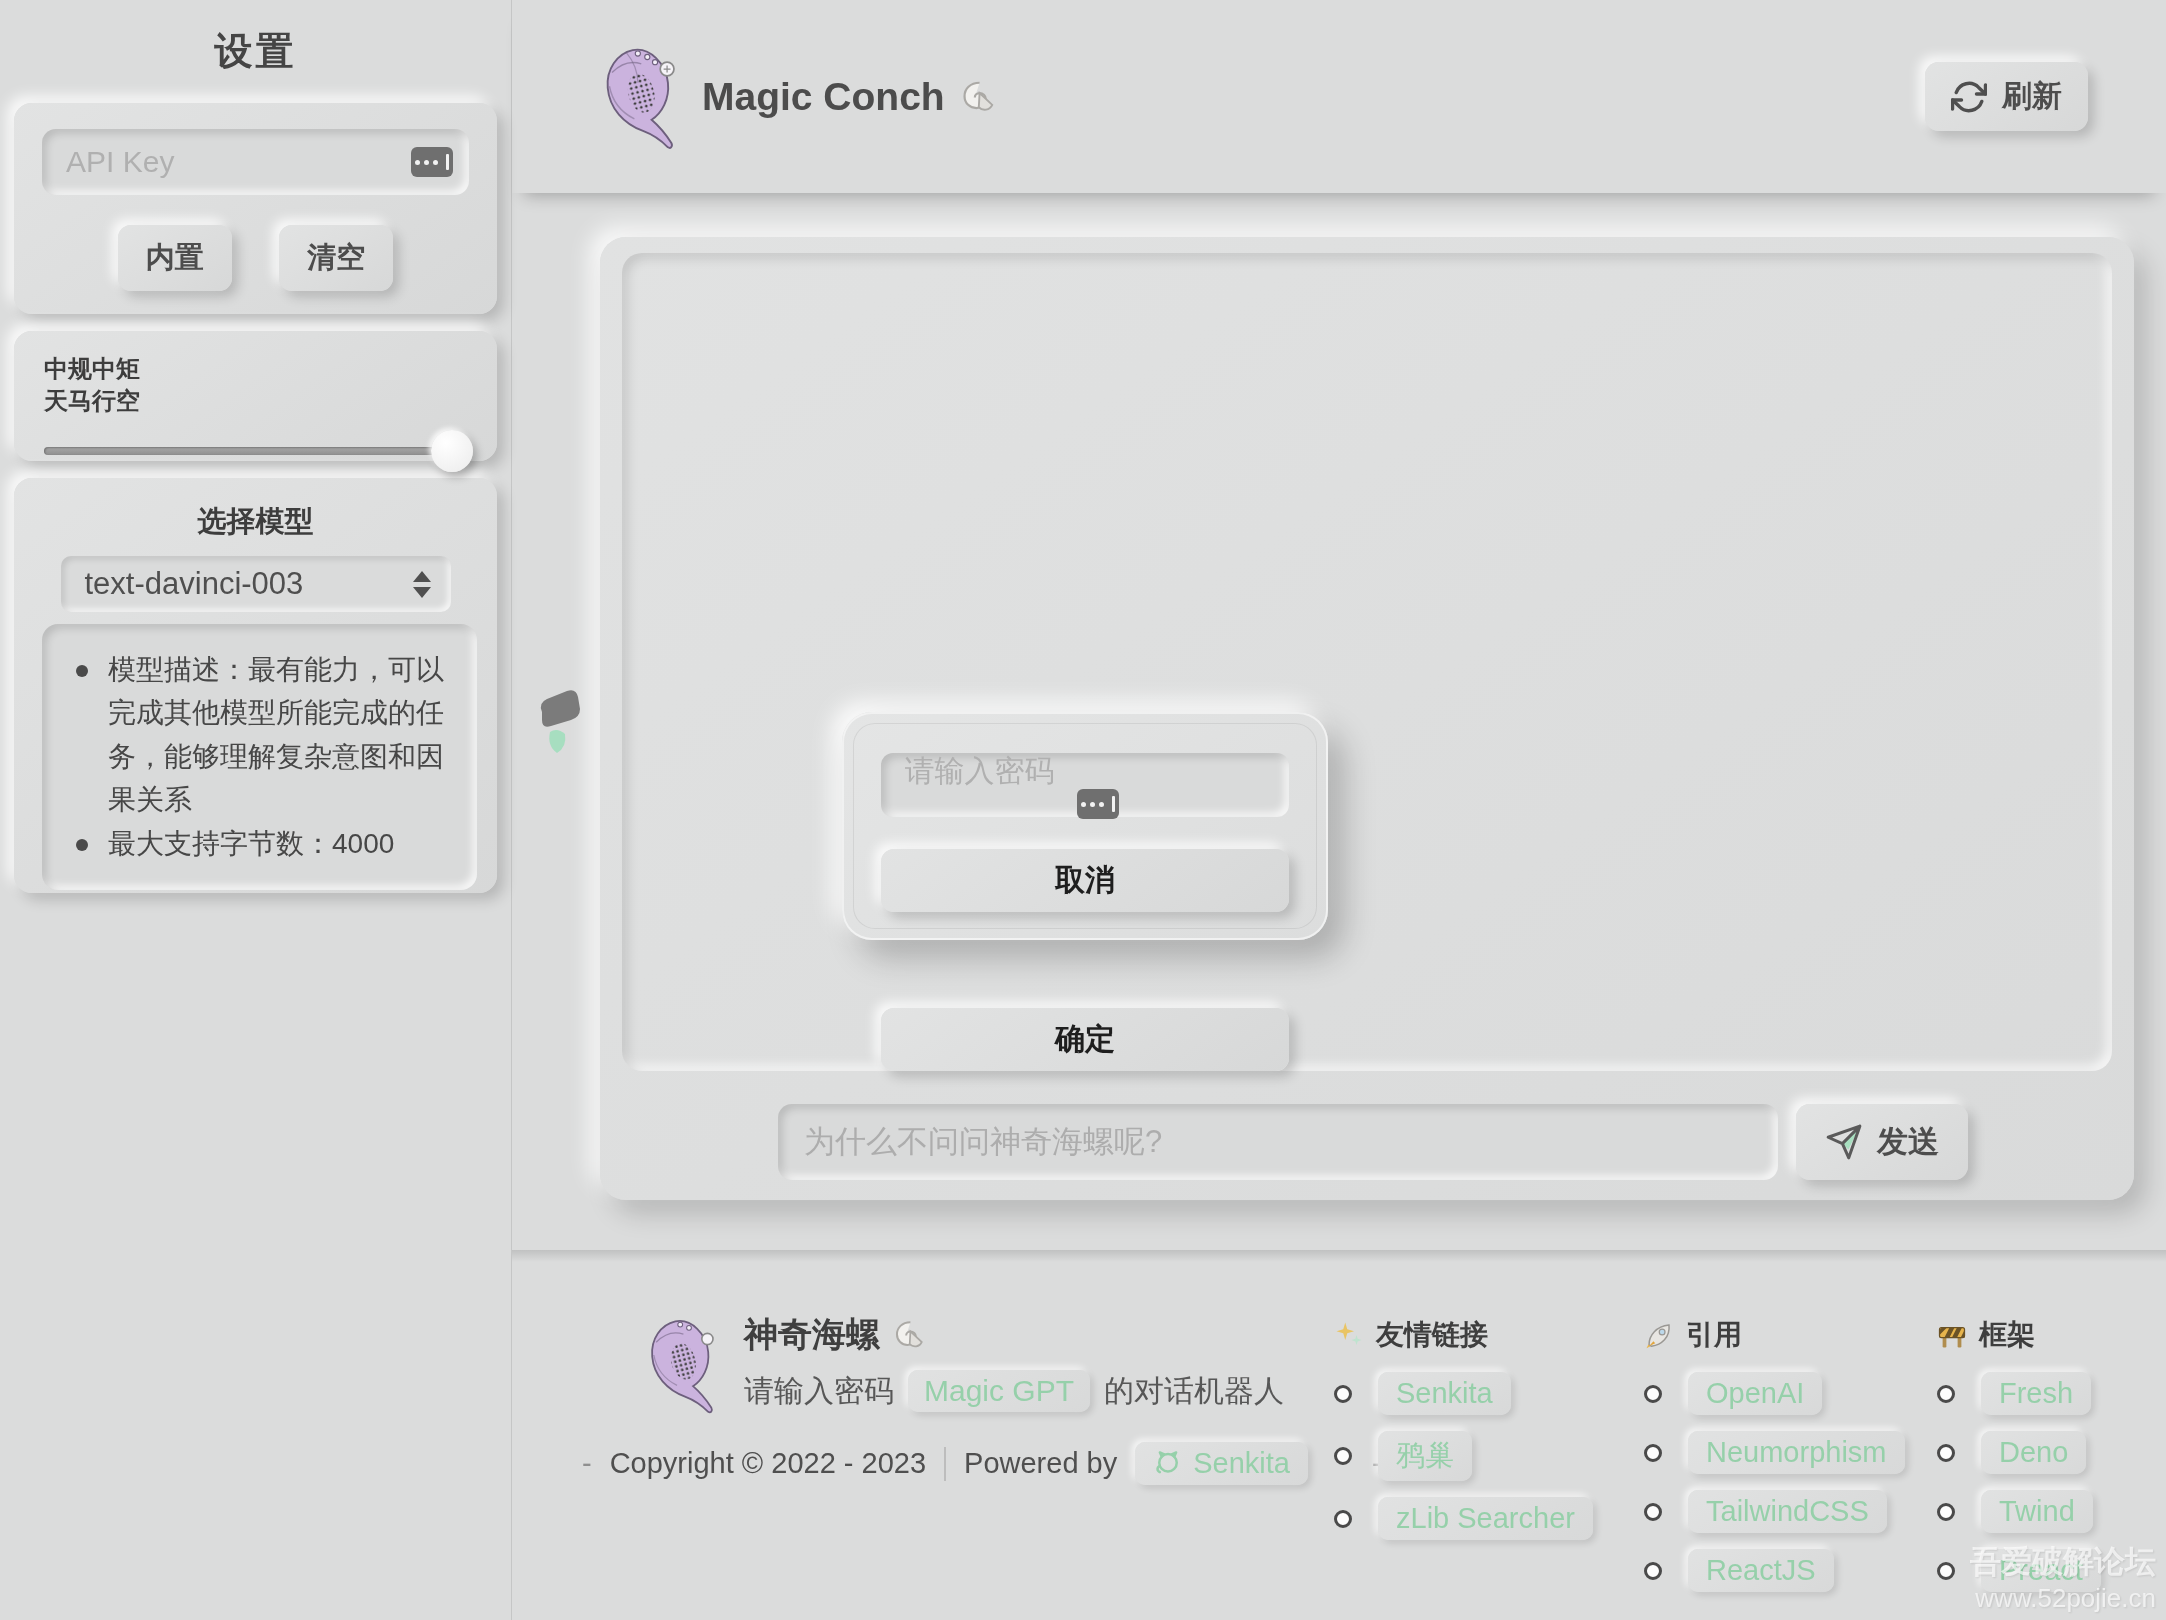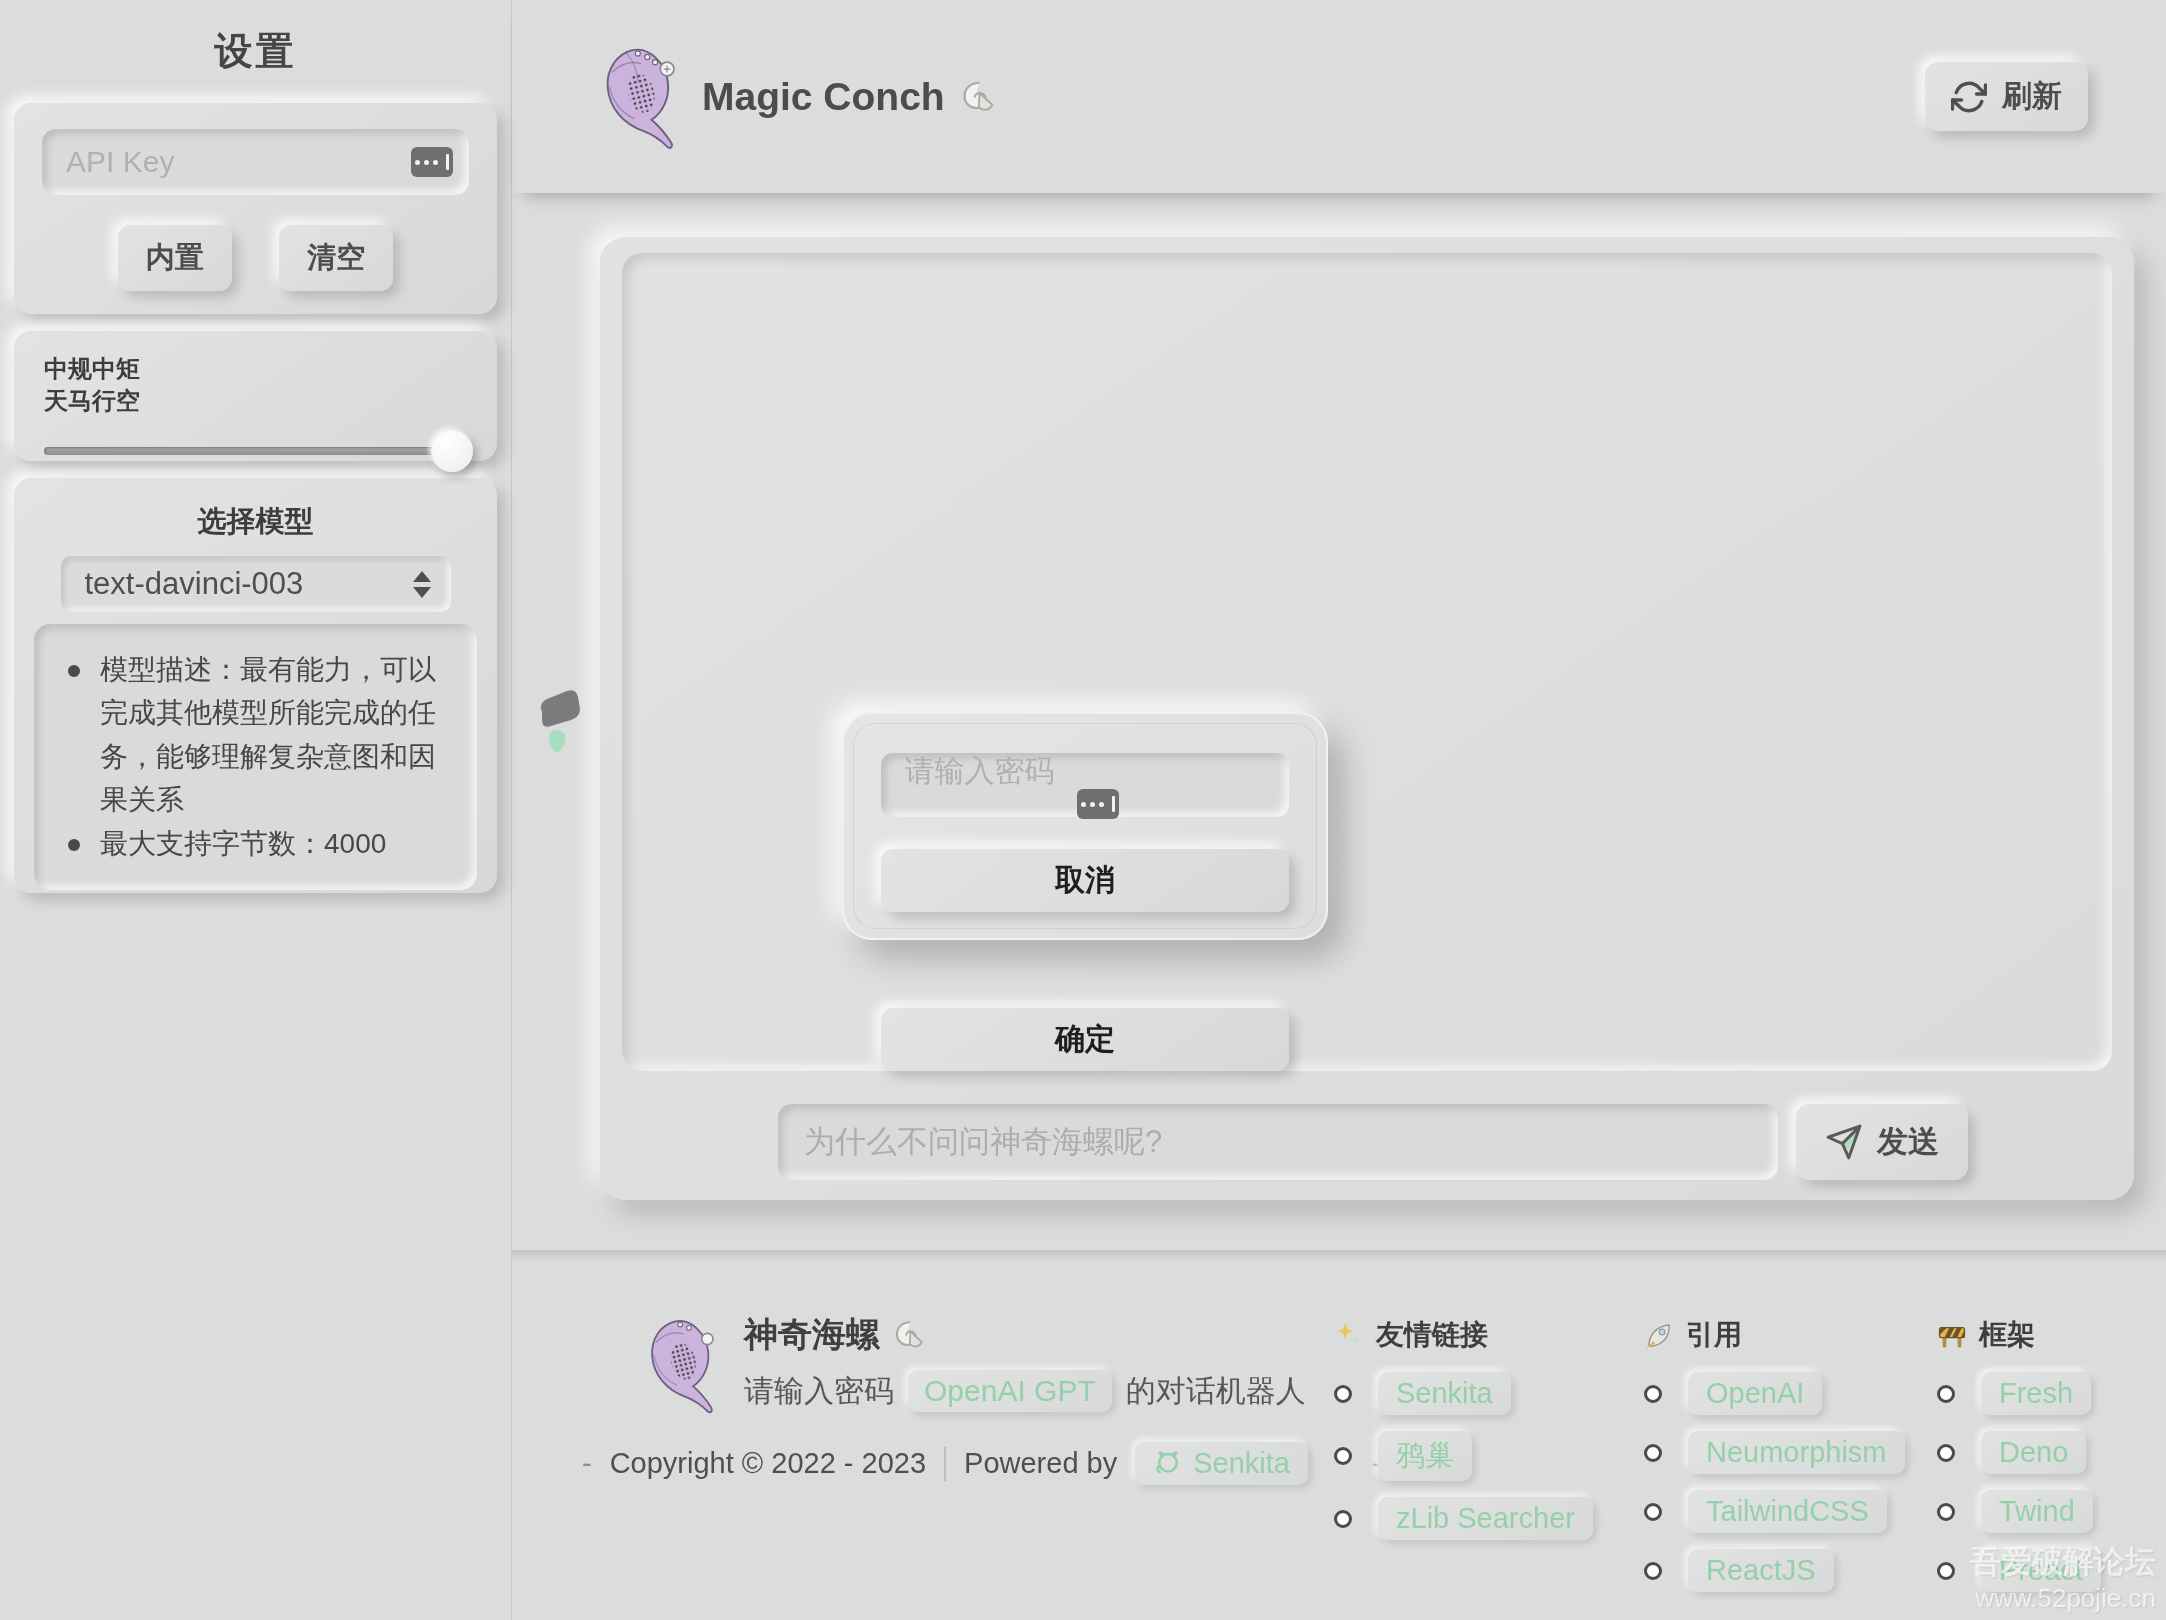--- a/index.html
+++ b/index.html
@@ -79,21 +79,21 @@
     padding:0 20px 0 24px;box-sizing:border-box;cursor:pointer;
     background:#dadbdb;
     box-shadow:inset 3px 3px 6px rgba(0,0,0,.12),inset -3px -3px 6px rgba(255,255,255,.8);
     font-size:31px;color:#4f4f4f;
   }
   .sel-arrows{display:flex;flex-direction:column;gap:5px;}
   .sel-arrows span{width:0;height:0;border-left:9px solid transparent;border-right:9px solid transparent;}
   .sel-arrows .up{border-bottom:11px solid #4f4f4f;}
   .sel-arrows .down{border-top:11px solid #4f4f4f;}
   .model-desc{
-    margin-top:12px;border-radius:16px;padding:24px 26px;box-sizing:border-box;height:266px;
+    margin-top:12px;border-radius:16px;padding:24px 26px;box-sizing:border-box;height:266px;margin-left:8px;
   }
   .model-desc ul{margin:0;padding:0;list-style:none;}
   .model-desc li{
     position:relative;padding-left:40px;font-size:28px;line-height:1.55;color:#474747;font-weight:500;
   }
   .model-desc li::before{
     content:"";position:absolute;left:8px;top:17px;width:12px;height:12px;border-radius:50%;background:#4a4a4a;
   }
   
   .main{position:absolute;left:512px;top:0;right:0;bottom:0;}
@@ -318,21 +318,21 @@
   <div class="brand-line">
     <span class="brand-name">神奇海螺</span>
     <svg class="brand-shell" viewBox="0 0 24 24">
       <path d="M13 3 C7 3 3.5 7 3.5 11.5 C3.5 16 7 19 11 19 C14.5 19 17 16.5 17 13.5 C17 11 15 9.5 13 9.5 C11.3 9.5 10 10.8 10 12.3" fill="#f2f1ee" stroke="#aba9a5" stroke-width="1.4"></path>
       <path d="M13 9.5 L21 17 C19.5 20.5 15 21 12.5 18.5 Z" fill="#e2e0dc" stroke="#aba9a5" stroke-width="1.2"></path>
     </svg>
   </div>
 
   <div class="tagline">
     <span>请输入密码</span>
-    <span class="chip">OpenAI GPT</span>
+    <span class="chip">Magic GPT</span>
     <span>的对话机器人</span>
   </div>
 
   <div class="copyright-row">
     <span class="dash">-</span>
     <span>Copyright © 2022 - 2023</span>
     <span class="vdiv"></span>
     <span>Powered by</span>
     <span class="chip senkita-chip">
       <svg viewBox="0 0 24 24" fill="none" stroke="#96d0aa" stroke-width="2" stroke-linecap="round" stroke-linejoin="round">

